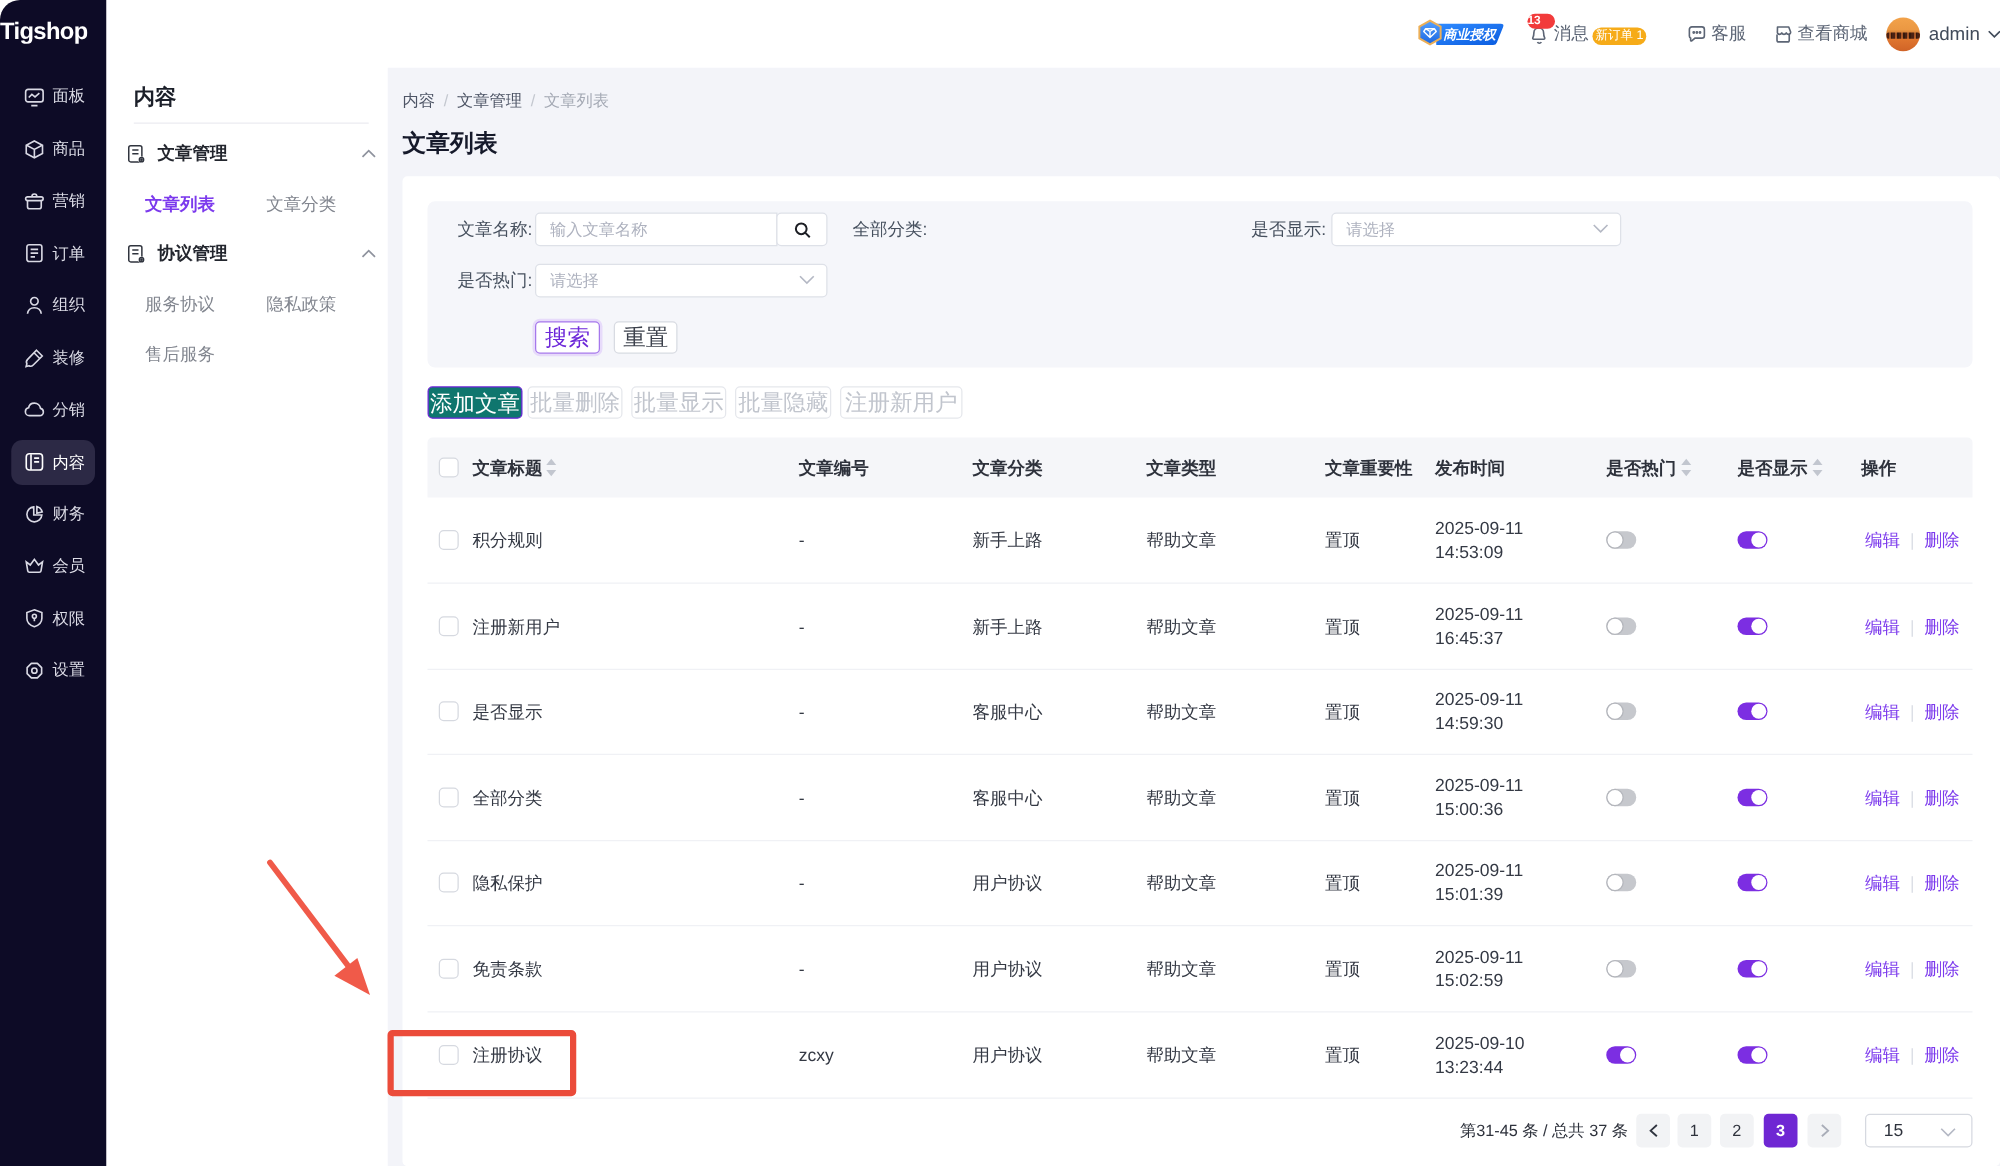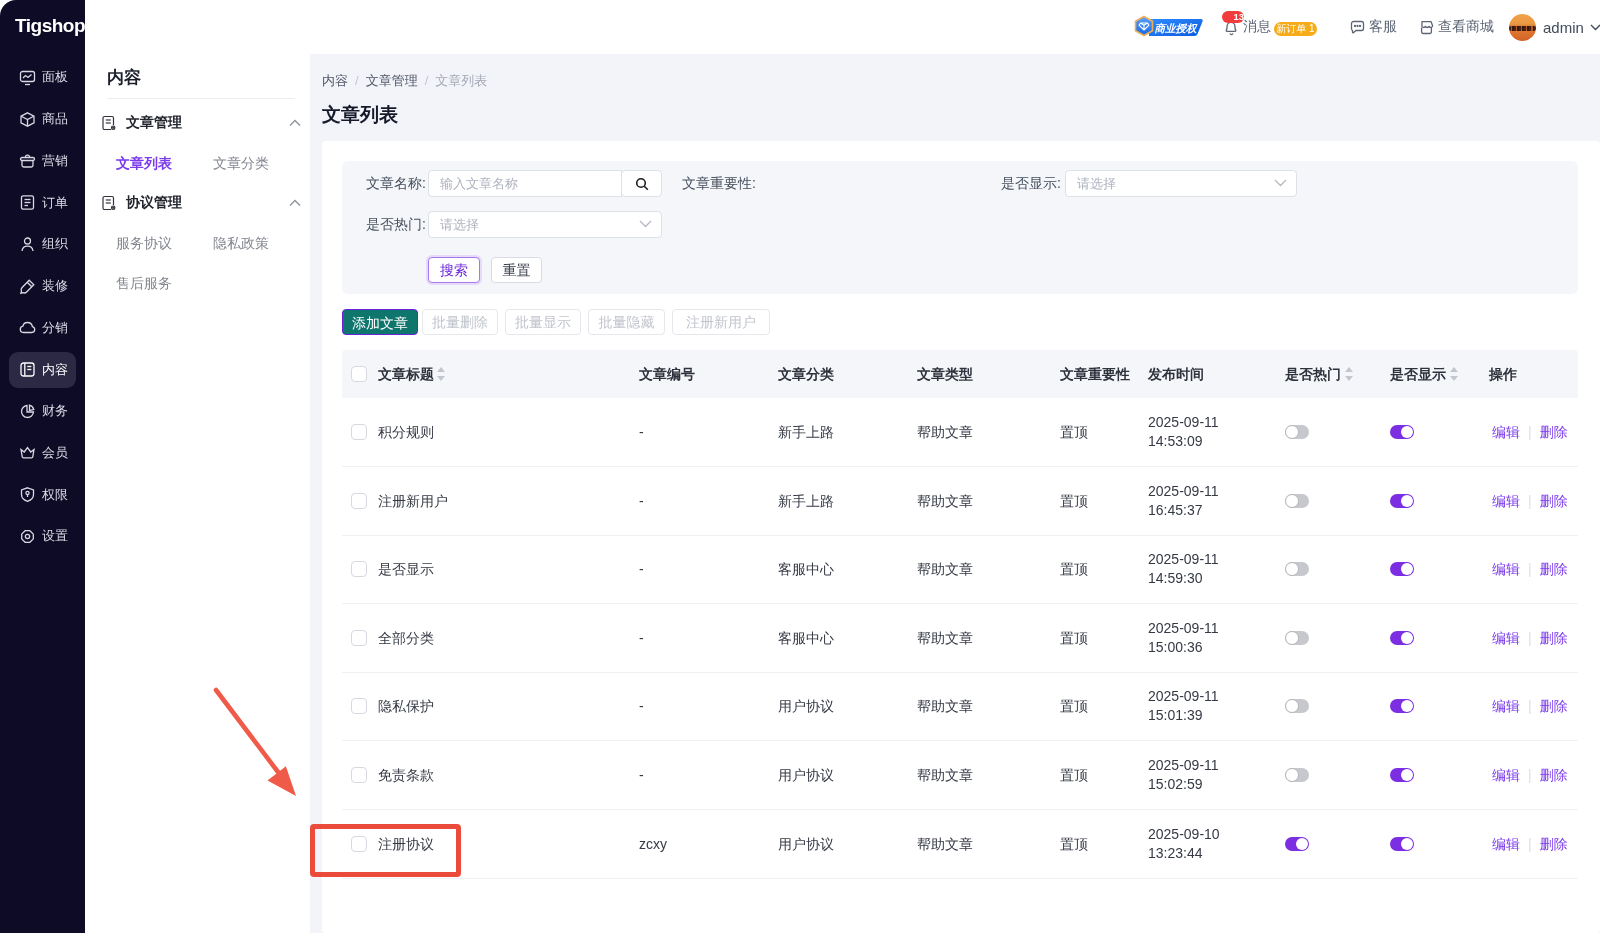--- a/index.html
+++ b/index.html
@@ -1,21 +1,21 @@
 <!DOCTYPE html>
 <html lang="zh"><head>
 <meta charset="utf-8">
 <title>文章列表</title>
 <style>
 *{margin:0;padding:0;box-sizing:border-box}
 html,body{width:1600px;height:933px;overflow:hidden}
 body{font-family:"Liberation Sans",sans-serif;background:#fff;position:relative;color:#303540}
 
 #side{position:absolute;left:0;top:0;width:85px;height:933px;background:#0d0b26;border-top-left-radius:16px;z-index:5}
-#logo{position:absolute;left:0;top:15px;width:85px;text-align:right;color:#fff;font-weight:bold;font-size:20px;letter-spacing:-.5px}
+#logo{position:absolute;left:0;top:15px;width:85px;text-align:left;color:#fff;font-weight:bold;font-size:20px;letter-spacing:-.5px}
 .sitem{position:absolute;left:9px;width:67px;height:36px;border-radius:9px;display:flex;align-items:center;color:#dcdce6;font-size:13px}
 .sitem svg{margin-left:10px;margin-right:6px;flex:none}
 .sitem.on{background:#2c2945;color:#fff}
 
 #hdr{position:absolute;left:85px;top:0;width:1515px;height:54px;background:#fff;z-index:4}
 #hsearch{position:absolute;left:19px;top:14px;width:256px;height:27px;background:#eef0f6;border-radius:14px;display:flex;align-items:center;color:#a9adba;font-size:13px}
 #hsearch svg{margin:0 9px 0 13px}
 .hitem{position:absolute;top:0;height:54px;display:flex;align-items:center;color:#5c6575;font-size:14px}
 .hitem svg{margin-right:3px}
 
@@ -32,21 +32,21 @@
 #crumb{position:absolute;left:12px;top:18px;font-size:13px;color:#4e5566}
 #crumb .sep{color:#c3c7cf;margin:0 7px}
 #crumb .last{color:#a4a9b4}
 #ptitle{position:absolute;left:12px;top:48px;font-size:19px;font-weight:bold;color:#15192a}
 #card{position:absolute;left:12px;top:87px;width:1278px;height:792px;background:#fff;border-radius:4px}
 
 #filter{position:absolute;left:20px;top:20px;width:1236px;height:133px;background:#f5f6fa;border-radius:6px}
 .flabel{position:absolute;font-size:14px;color:#46505e;line-height:26px;height:26px}
 .fbox{position:absolute;height:27px;background:#fff;border:1px solid #dee1e8;border-radius:4px;font-size:13px;color:#aeb2bf;line-height:25px;padding-left:11px}
 .fbox .chev{position:absolute;right:9px;top:8px}
-.btn{position:absolute;height:26px;border-radius:4px;font-size:14px;text-align:center;line-height:24px;background:#fff;border:1px solid #d8dbe2;color:#3c414c}
+.btn{position:absolute;height:26px;border-radius:4px;font-size:18px;text-align:center;line-height:24px;background:#fff;border:1px solid #d8dbe2;color:#3c414c}
 .btn.primary{background:#0f766e;border-color:#6b23d7;color:#fff;line-height:26px}
 .btn.search{border-color:#a678ec;color:#6d28d9;box-shadow:0 0 0 2px #e7dbfa}
 .btn.dis{border-color:#e5e7ec;color:#c1c5cd}
 
 .thead{position:absolute;left:20px;top:209px;width:1236px;height:48px;background:#f5f6f9;border-radius:4px 4px 0 0}
 .th{position:absolute;top:0;height:48px;line-height:48px;font-size:14px;font-weight:bold;color:#2e323c;white-space:nowrap}
 .trow{position:absolute;left:20px;width:1236px;height:69px;border-bottom:1px solid #f0f1f5}
 .td{position:absolute;top:0;height:68px;line-height:68px;font-size:14px;color:#343944;white-space:nowrap}
 .date{line-height:19px;padding-top:15px;height:53px}
 .cbx{position:absolute;left:9px;top:50%;margin-top:-8px;width:16px;height:16px;border:1px solid #d6d9e0;border-radius:4px;background:#fff}
@@ -145,21 +145,21 @@
   </defs>
   <path d="M16 4 H67.5 Q70.5 4 69.5 6.5 L64.5 19 Q63.7 21 61.5 21 H16 Z" fill="url(#bgrad)"></path>
   <text x="21.5" y="16.5" font-size="10.5" font-weight="bold" font-style="italic" fill="#fff">商业授权</text>
   <path d="M11 1.5 19.5 6.3 v9.4 L11 20.5 2.5 15.7 V6.3 Z" fill="url(#hgrad)" stroke="#ecaf57" stroke-width="1.6"></path>
   <path d="M7.5 8h7l1.5 2.2-5 4.8-5-4.8Z M7.5 8l3.5 2.2L14.5 8 M11 10.2v4" fill="none" stroke="#fff" stroke-width="1.1" stroke-linejoin="round"></path>
 </svg>
 <div class="hitem" style="left:1138px"><svg width="17" height="17" viewBox="0 0 17 17" fill="none" stroke="#5c6575" stroke-width="1.3">
         <path d="M12.7 11.2c-.5-1-.8-2.3-.8-3.9a3.9 3.9 0 0 0-7.8 0c0 1.6-.3 2.9-.8 3.9-.3.5 0 1.2.7 1.2h8c.7 0 1-.7.7-1.2Z"></path>
         <path d="M7 14.6a1.6 1.6 0 0 0 3 0"></path>
       </svg>消息</div>
-<div style="position:absolute;left:1137px;top:11px;width:22px;height:12px;background:#f23b3b;border-radius:6.5px;color:#fff;font-size:9.5px;font-weight:bold;text-align:right;line-height:12px">13</div>
+<div style="position:absolute;left:1137px;top:11px;width:22px;height:12px;background:#f23b3b;border-radius:6.5px;color:#fff;font-size:9.5px;font-weight:bold;text-align:left;line-height:12px">13</div>
 <div style="position:absolute;left:1189px;top:22px;width:43px;height:14px;background:#f6ab18;border-radius:8px;color:#fff;font-size:10px;text-align:center;line-height:14px">新订单 1</div>
 <div class="hitem" style="left:1264px"><svg width="17" height="17" viewBox="0 0 17 17" fill="none" stroke="#5c6575" stroke-width="1.3">
         <path d="M2.5 4.5c0-1.1.9-2 2-2h8c1.1 0 2 .9 2 2v5c0 1.1-.9 2-2 2H7l-2.6 2.2c-.4.3-.9 0-.9-.5V11.5c-.6-.3-1-.9-1-1.7Z"></path>
         <circle cx="6" cy="7" r=".5" fill="#5c6575"></circle>
         <circle cx="8.5" cy="7" r=".5" fill="#5c6575"></circle>
         <circle cx="11" cy="7" r=".5" fill="#5c6575"></circle>
       </svg>客服</div>
 <div class="hitem" style="left:1333px"><svg width="17" height="17" viewBox="0 0 17 17" fill="none" stroke="#5c6575" stroke-width="1.3">
         <path d="M4 2.6h9l1.5 4c.1 1-.7 1.9-1.7 1.9-.8 0-1.5-.5-1.8-1.2-.3.7-1 1.2-1.8 1.2s-1.5-.5-1.8-1.2c-.3.7-1 1.2-1.8 1.2-1 0-1.8-.9-1.7-1.9Z" stroke-linejoin="round"></path>
         <path d="M3.6 8.6v4.5c0 .8.6 1.4 1.4 1.4h7c.8 0 1.4-.6 1.4-1.4V8.6"></path>
@@ -204,21 +204,21 @@
   <div id="crumb">内容<span class="sep">/</span>文章管理<span class="sep">/</span><span class="last">文章列表</span></div>
   <div id="ptitle">文章列表</div>
   <div id="card">
     <div id="filter"></div>
     <div class="flabel" style="left:44px;top:29px">文章名称:</div>
     <div class="fbox" style="left:106px;top:29px;width:194px;border-radius:4px 0 0 4px">输入文章名称</div>
     <div class="fbox" style="left:299px;top:29px;width:41px;color:#1c1e24;text-align:center;padding:0"><svg style="margin-top:6px" width="14" height="14" viewBox="0 0 14 14" fill="none" stroke="#1c1e24" stroke-width="1.6">
           <circle cx="6" cy="6" r="4.3"></circle>
           <line x1="9.3" y1="9.3" x2="12.8" y2="12.8"></line>
         </svg></div>
-    <div class="flabel" style="left:360px;top:29px">文章重要性:</div>
+    <div class="flabel" style="left:360px;top:29px">全部分类:</div>
     <div class="flabel" style="left:679px;top:29px">是否显示:</div>
     <div class="fbox" style="left:743px;top:29px;width:232px">请选择<svg class="chev" width="13" height="8" viewBox="0 0 13 8" fill="none" stroke="#b4b8c4" stroke-width="1.3">
           <polyline points="1,1 6.5,6.5 12,1"></polyline>
         </svg></div>
     <div class="flabel" style="left:44px;top:70px">是否热门:</div>
     <div class="fbox" style="left:106px;top:70px;width:234px">请选择<svg class="chev" width="13" height="8" viewBox="0 0 13 8" fill="none" stroke="#b4b8c4" stroke-width="1.3">
           <polyline points="1,1 6.5,6.5 12,1"></polyline>
         </svg></div>
     <div class="btn search" style="left:106px;top:116px;width:52px">搜索</div>
     <div class="btn" style="left:169px;top:116px;width:51px">重置</div>
@@ -328,19 +328,34 @@
       <div class="td" style="left:36px">注册协议</div>
       <div class="td" style="left:297px">zcxy</div>
       <div class="td" style="left:436px">用户协议</div>
       <div class="td" style="left:575px">帮助文章</div>
       <div class="td" style="left:718px">置顶</div>
       <div class="td date" style="left:806px">2025-09-10<br>13:23:44</div>
       <div class="tgl on" style="left:943px"></div>
       <div class="tgl on" style="left:1048px"></div>
       <div class="td" style="left:1150px"><span class="lnk">编辑</span><span class="lsep">|</span><span class="lnk">删除</span></div>
     </div>
+    <div id="pager">
+      <div style="position:absolute;left:826px;top:0;line-height:27px;font-size:13px">第31-45 条 / 总共 37 条</div>
+      <div class="pbtn" style="left:967px"><svg style="margin-top:8px" width="8" height="11" viewBox="0 0 8 11" fill="none" stroke="#303540" stroke-width="1.5">
+            <polyline points="6.5,1 1.5,5.5 6.5,10"></polyline>
+          </svg></div>
+      <div class="pbtn" style="left:1000px">1</div>
+      <div class="pbtn" style="left:1034px">2</div>
+      <div class="pbtn act" style="left:1069px">3</div>
+      <div class="pbtn" style="left:1104px"><svg style="margin-top:8px" width="8" height="11" viewBox="0 0 8 11" fill="none" stroke="#a9adb8" stroke-width="1.5">
+            <polyline points="1.5,1 6.5,5.5 1.5,10"></polyline>
+          </svg></div>
+      <div id="psel">15<svg style="position:absolute;right:12px;top:10px" width="13" height="8" viewBox="0 0 13 8" fill="none" stroke="#b4b8c4" stroke-width="1.3">
+            <polyline points="1,1 6.5,6.5 12,1"></polyline>
+          </svg></div>
+    </div>
   </div>
 </div>
 <div id="redrect"></div>
 <svg id="redarrow" width="120" height="140" viewBox="0 0 120 140">
   <line x1="16" y1="18" x2="78" y2="100" stroke="#f05a49" stroke-width="4.6" stroke-linecap="round"></line>
   <polygon points="96,124 67.5,108.5 85.9,94.3" fill="#f05a49"></polygon>
 </svg>
 
 </body></html>

